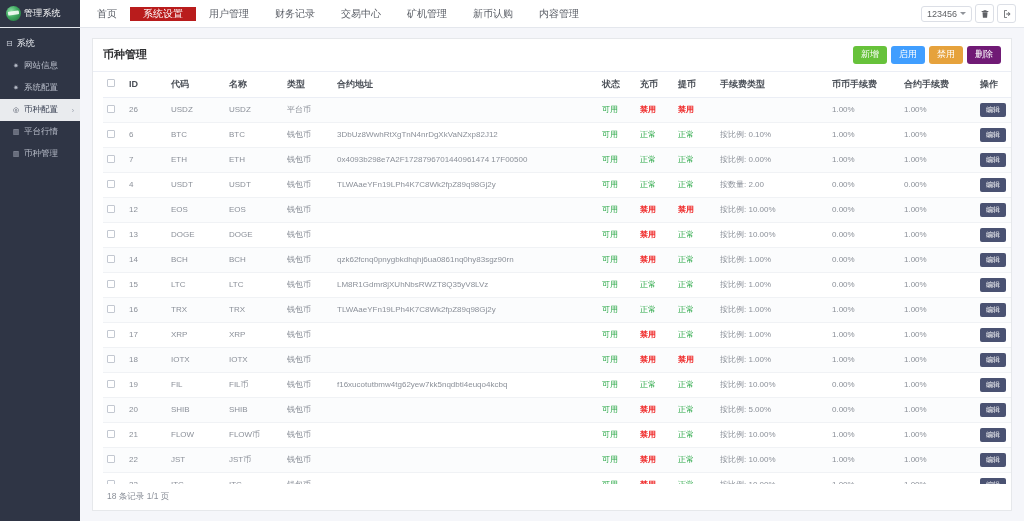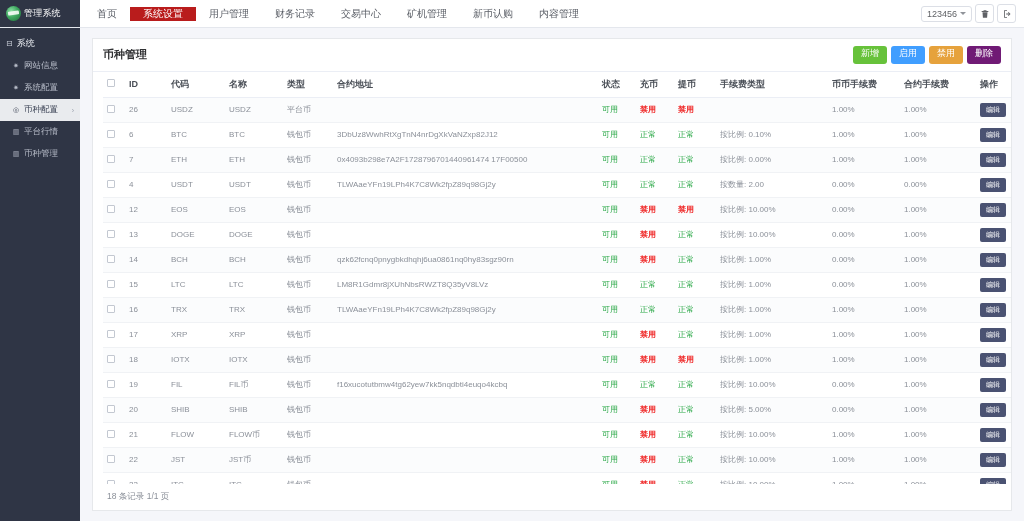--- a/index.html
+++ b/index.html
@@ -170,21 +170,21 @@
   .card-title { font-size: 11px; color: #303133; font-weight: bold; }
   .card-actions { margin-left: auto; display: flex; gap: 4px; }
   .btn {
     font-size: 9px;
     color: #fff;
     border: none;
     border-radius: 3px;
     padding: 3px 8px;
     cursor: pointer;
     line-height: 1.3;
-    font-family: Liberation Mono, monospace;
+    font-family: Liberation Sans, sans-serif;
   }
   .btn-success { background: #67c23a; }
   .btn-primary { background: #409eff; }
   .btn-warning { background: #e6a23c; }
   .btn-danger  { background: #701a75; }
 
   
   .table-wrap { flex: 1; overflow: hidden; padding: 0 10px; }
   table { width: 100%; border-collapse: collapse; table-layout: fixed; }
   thead th {

